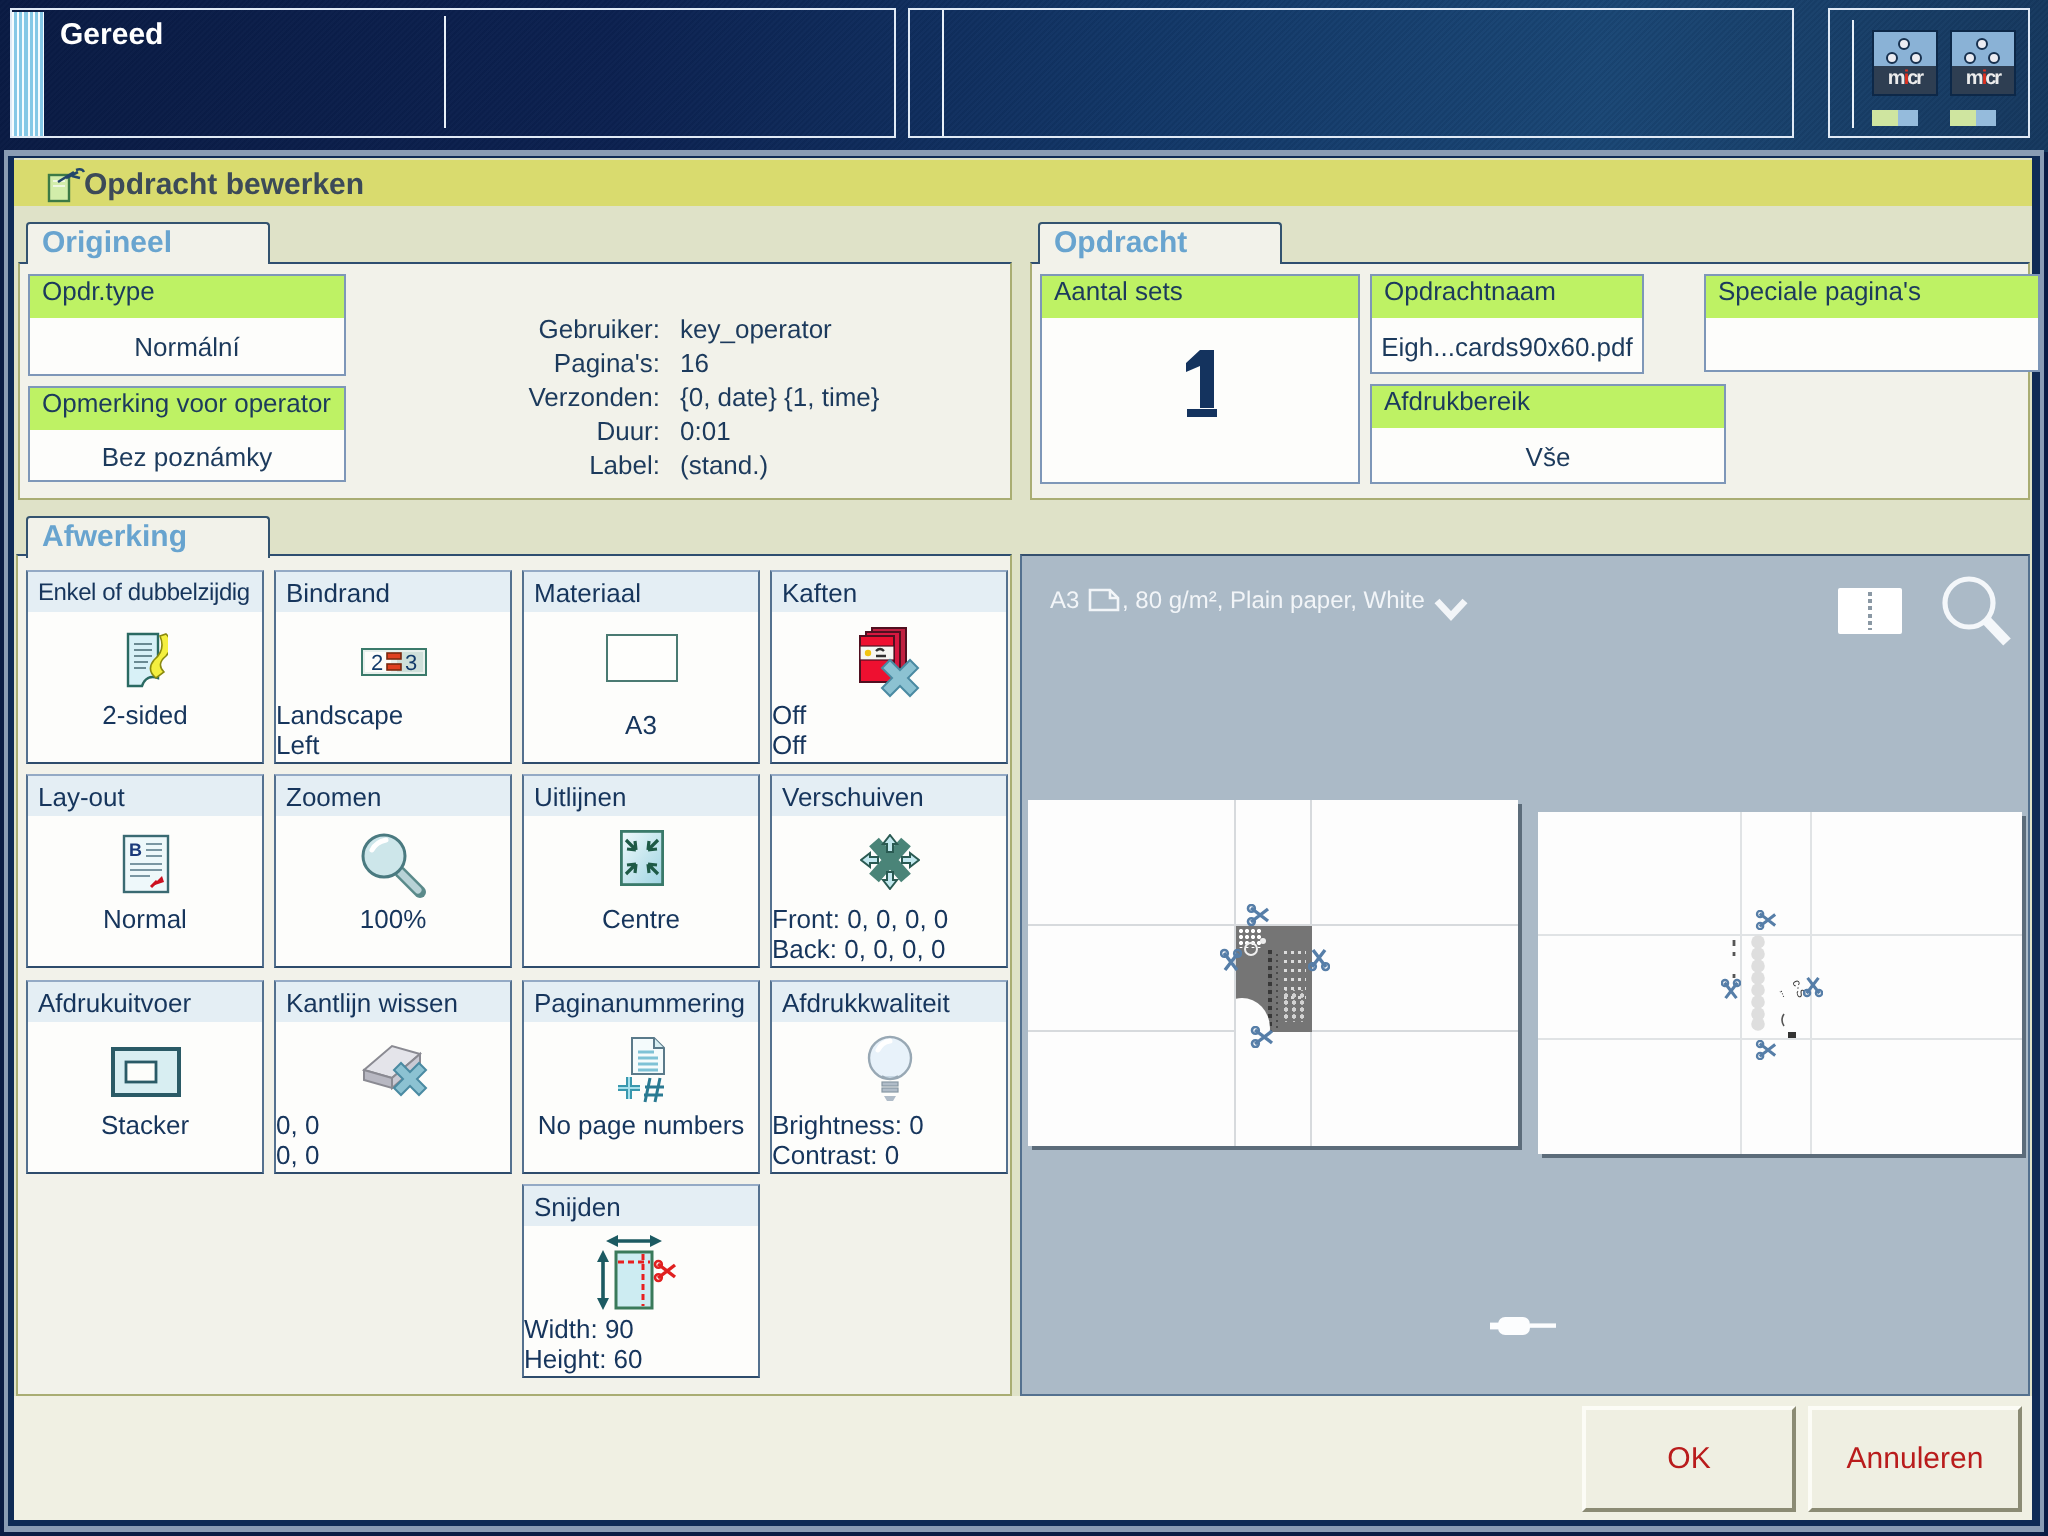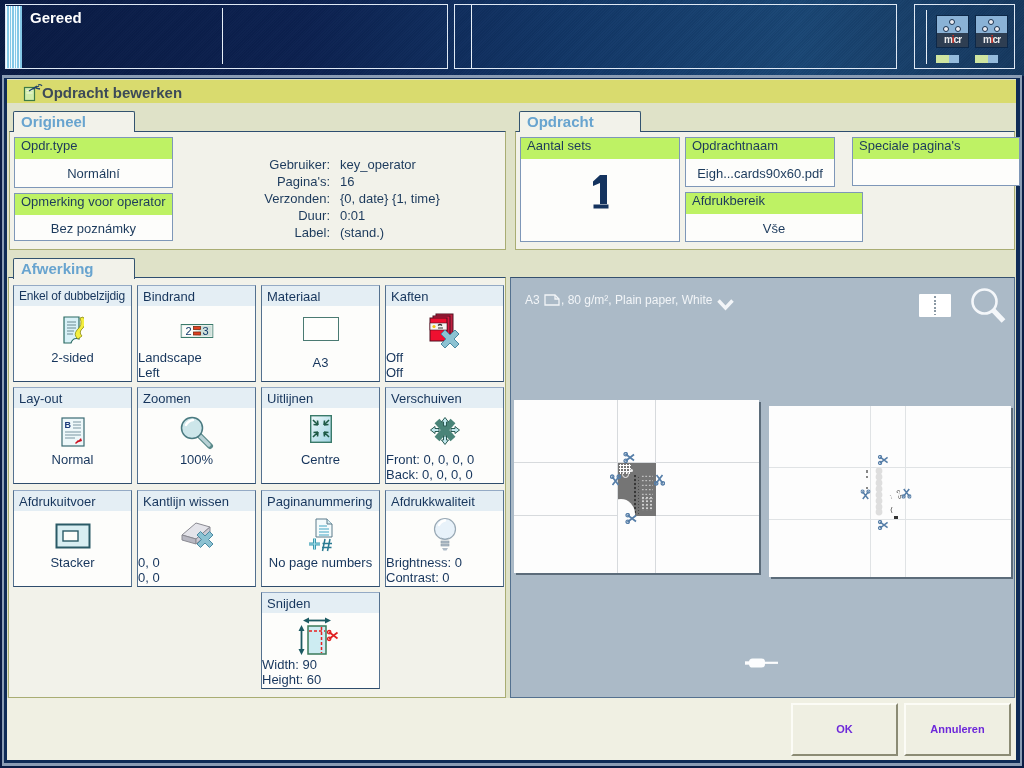--- a/index.html
+++ b/index.html
@@ -28,21 +28,21 @@
 .fld{position:absolute;background:#fdfdfb;border:1px solid #7e97b8;font-size:13px;color:#1c3a5c}
 .fh{position:absolute;left:0;top:0;right:0;height:21px;background:#bef264;padding:0 0 0 6px}
 .fb{position:absolute;left:0;top:21px;right:0;bottom:0;text-align:center}
 .inf{position:absolute;font-size:13px;color:#1c3a5c;white-space:nowrap;z-index:2}
 .tile{position:absolute;width:119px;height:97px;background:#fdfdfb;border:1px solid #54718f;border-top-color:#94aac5;border-bottom-color:#2e4c6c;font-size:13px;color:#16355c}
 .th{position:absolute;left:0;top:0;right:0;height:20px;background:#e4eef4;padding:3px 0 0 5px;white-space:nowrap}
 .lb1{position:absolute;top:64px;left:0;right:0;text-align:center}
 .lb2{position:absolute;top:64px;left:0;right:0;text-align:left;line-height:15px}
 .ic{position:absolute;left:50%;transform:translateX(-50%)}
 #btnbar{position:absolute;left:0;top:619px;width:1009px;height:62px;background:#f0f0e3}
-.btn{position:absolute;top:5px;width:107px;height:53px;background:#efefe2;border:2px solid #8b8b74;border-top-color:#fcfcf6;border-left-color:#fcfcf6;text-align:center;line-height:49px;font-size:11px;font-weight:bold;color:#6d28d9}
+.btn{position:absolute;top:5px;width:107px;height:53px;background:#efefe2;border:2px solid #8b8b74;border-top-color:#fcfcf6;border-left-color:#fcfcf6;text-align:center;line-height:49px;font-size:15px;font-weight:normal;color:#b91c1c}
 #preview{position:absolute;left:503px;top:198px;width:505px;height:421px;background:#abbac7;border:1px solid #54718f;border-top-color:#35506e;z-index:1;color:#f2f5f8;font-size:13px}
 .sheet{position:absolute;background:#fdfdfd;box-shadow:2px 2px 0 #5c6c7a}
 .gl{position:absolute;background:#d7dadd}
 .glr{position:absolute;background:#e0e3e5}
 .sc{position:absolute;color:#567ea8}
 </style>
 </head>
 <body>
 <div id="topbar">
   <div class="tbbox" style="left:5px;top:4px;width:443px;height:65px"></div>
@@ -112,21 +112,21 @@
 
   <div class="tab" style="left:512px;top:32px;width:122px">Opdracht</div>
   <div class="pnl" style="left:508px;top:52px;width:500px;height:119px"></div>
   <div class="fld" style="left:513px;top:58px;width:160px;height:105px;z-index:2">
     <div class="fh">Aantal sets</div>
     <svg style="position:absolute;left:72px;top:37px" width="16" height="34" viewBox="0 0 16 34">
       <path d="M7,0 H14 V29 H7 V8 L0,11 V6.5 Z" fill="#14335e"></path>
       <rect x="0.5" y="29.5" width="15" height="4" fill="#14335e"></rect>
     </svg>
   </div>
-  <div class="fld" style="left:678px;top:58px;width:150px;height:50px;z-index:2">
+  <div class="fld" style="left:678px;top:58px;width:137px;height:50px;z-index:2">
     <div class="fh">Opdrachtnaam</div>
     <div class="fb" style="padding-top:7px">Eigh...cards90x60.pdf</div>
   </div>
   <div class="fld" style="left:678px;top:113px;width:178px;height:50px;z-index:2">
     <div class="fh">Afdrukbereik</div>
     <div class="fb" style="padding-top:7px">Vše</div>
   </div>
   <div class="fld" style="left:845px;top:58px;width:168px;height:49px;z-index:2">
     <div class="fh">Speciale pagina's</div>
     <div class="fb"></div>

